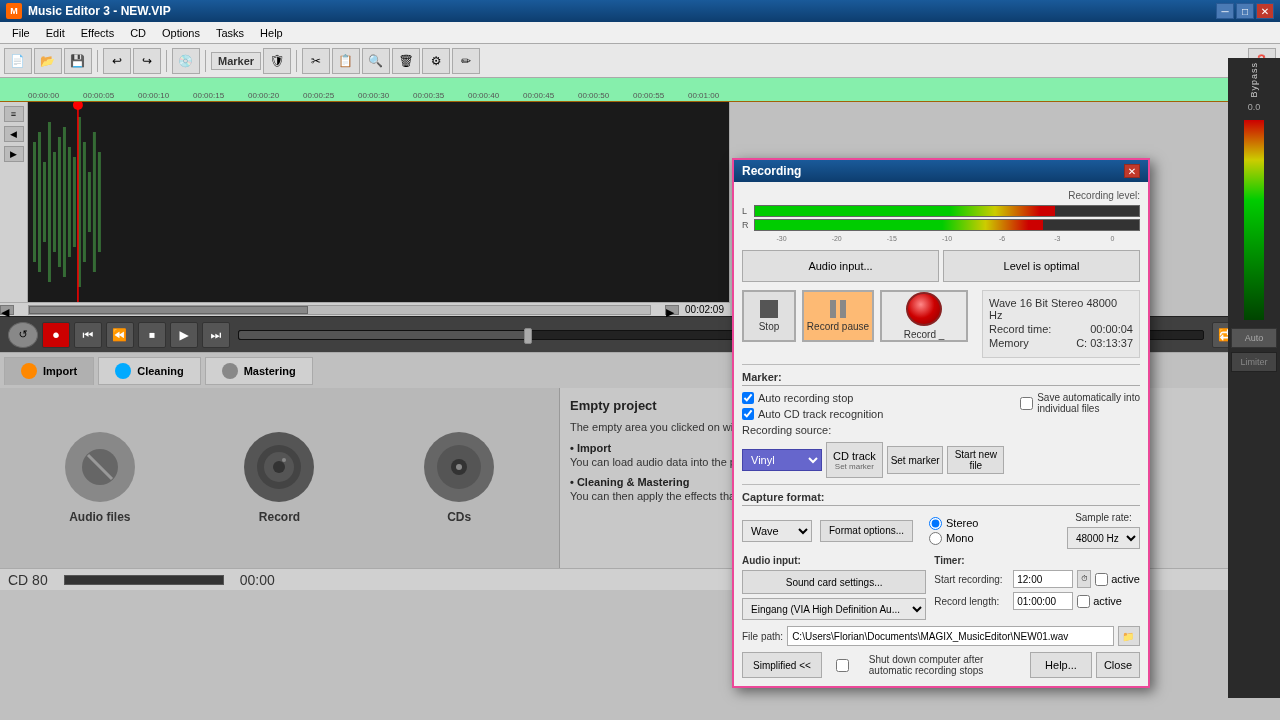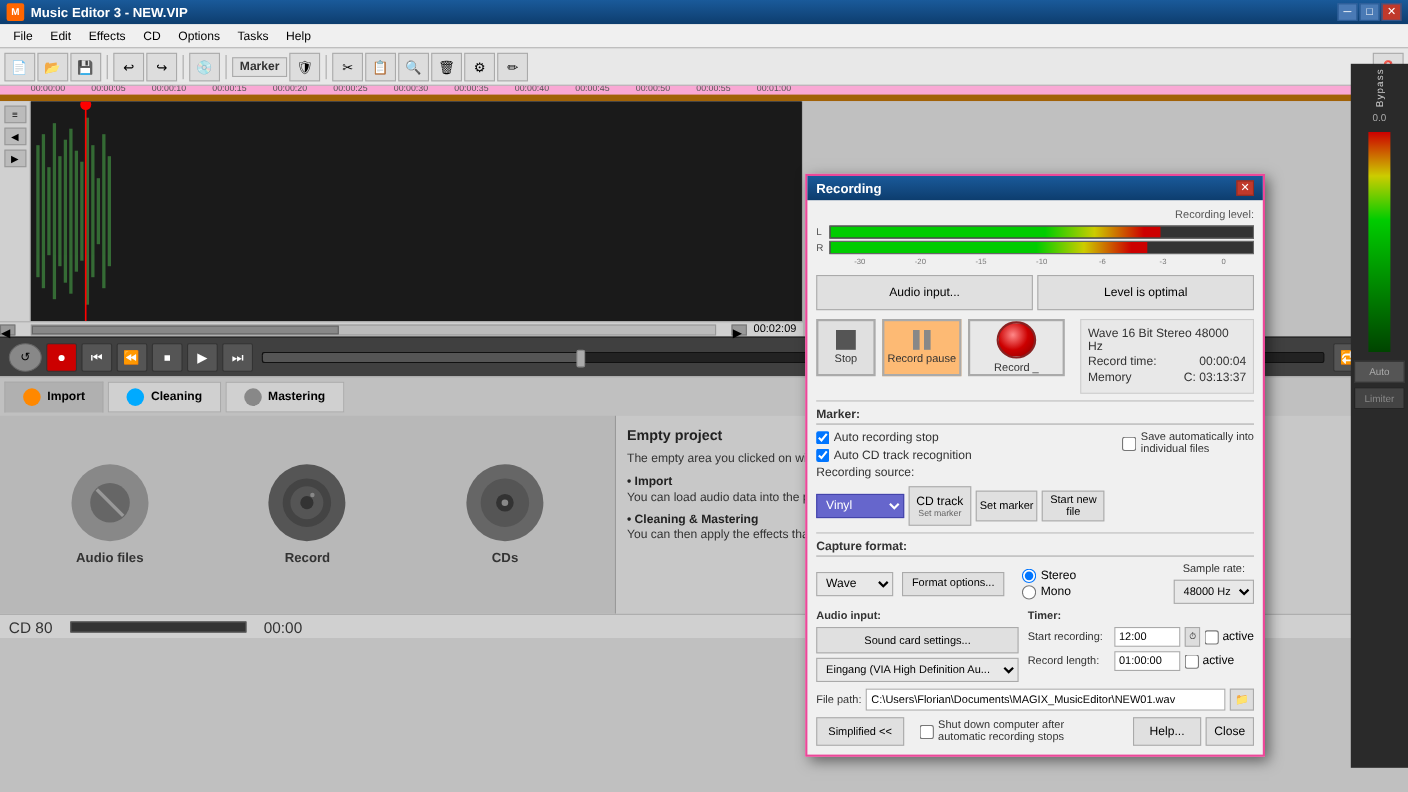--- a/index.html
+++ b/index.html
@@ -49,23 +49,23 @@
       border: 1px solid #aaa;
       cursor: pointer;
       display: flex; align-items: center; justify-content: center;
       font-size: 12px;
     }
     .tool-separator { width: 1px; height: 22px; background: #aaa; margin: 0 3px; }
     .marker-label { background: #e0e0e0; border: 1px solid #aaa; padding: 2px 6px; font-size: 11px; font-weight: bold; color: #333; }
 
     
     .timeline-ruler {
-      height: 14px;
-      background: #f9a8d4;
-      border-bottom: 6px solid #a16207;
+      height: 24px;
+      background: #86efac;
+      border-bottom: 1px solid #a16207;
       position: relative;
       overflow: hidden;
     }
     .ruler-marks {
       display: flex;
       height: 100%;
       align-items: flex-end;
       padding-left: 28px;
     }
     .ruler-mark {
@@ -549,21 +549,21 @@
     
     .dialog-bottom-row { display: flex; gap: 4px; align-items: center; }
     .simplified-btn {
       height: 26px;
       padding: 0 10px;
       background: #e0e0e0;
       border: 1px solid #aaa;
       cursor: pointer;
       font-size: 10px;
     }
-    .shutdown-cb { display: flex; align-items: center; gap: 4px; font-size: 10px; flex: 1; padding-left: 10px; }
+    .shutdown-cb { display: flex; align-items: center; gap: 20px; font-size: 10px; flex: 1; padding-left: 10px; }
     .help-btn {
       height: 26px;
       padding: 0 14px;
       background: #e0e0e0;
       border: 1px solid #aaa;
       cursor: pointer;
       font-size: 11px;
     }
     .close-btn-dialog {
       height: 26px;

